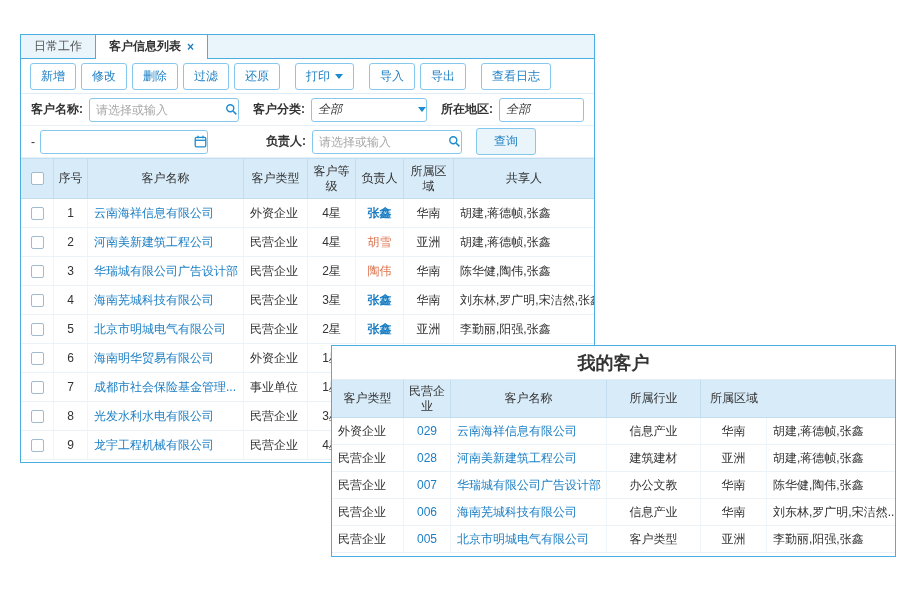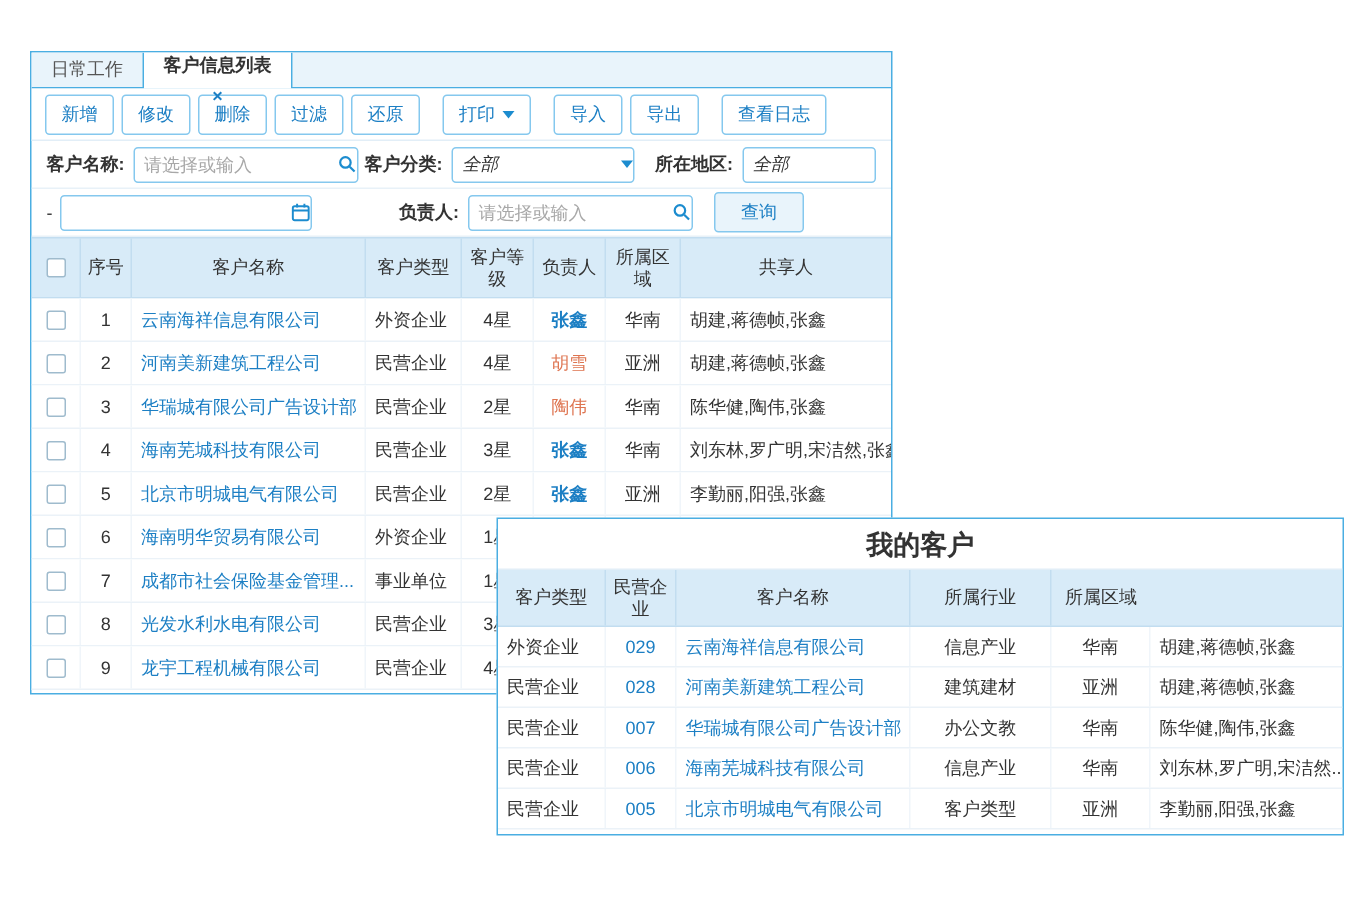--- a/index.html
+++ b/index.html
@@ -33,21 +33,20 @@
     cursor: pointer;
     position: relative;
   }
   .tab.active {
     background: #fff;
     border-left: 1px solid #4aaee2;
     border-right: 1px solid #4aaee2;
     color: #333;
     font-weight: bold;
     z-index: 2;
-    flex-direction: column;
   }
   .tab.active::after {
     content: ""; position: absolute; left: 0; right: 0; bottom: -1px; height: 1px; background: #fff;
   }
   .tab-close { color: #1c7fc4; font-weight: bold; font-size: 12px; line-height: 1; }
   .toolbar {
     height: 35px;
     display: flex; align-items: center;
     padding: 0 9px;
     gap: 5px;
@@ -218,21 +217,21 @@
     <span class="flabel">客户名称:</span>
     <span class="finput w150">
       <input placeholder="请选择或输入" style="">
       <span class="icon-wrap">
         <svg width="13" height="13" viewBox="0 0 16 16">
             <circle cx="6.5" cy="6.5" r="4.3" fill="none" stroke="#1c8ccf" stroke-width="1.8"></circle>
             <line x1="10" y1="10" x2="14" y2="14" stroke="#1c8ccf" stroke-width="1.8"></line>
           </svg>
       </span>
     </span>
-    <span class="flabel" style="margin-left:4px;">客户分类:</span>
+    <span class="flabel" style="margin-left:14px;">客户分类:</span>
     <span class="finput w150">
       <span class="sel-value">全部</span>
       <span class="caret"></span>
     </span>
     <span class="flabel" style="margin-left:14px;">所在地区:</span>
     <span class="finput" style="width:110px;">
       <span class="sel-value">全部</span>
     </span>
   </div>
 

